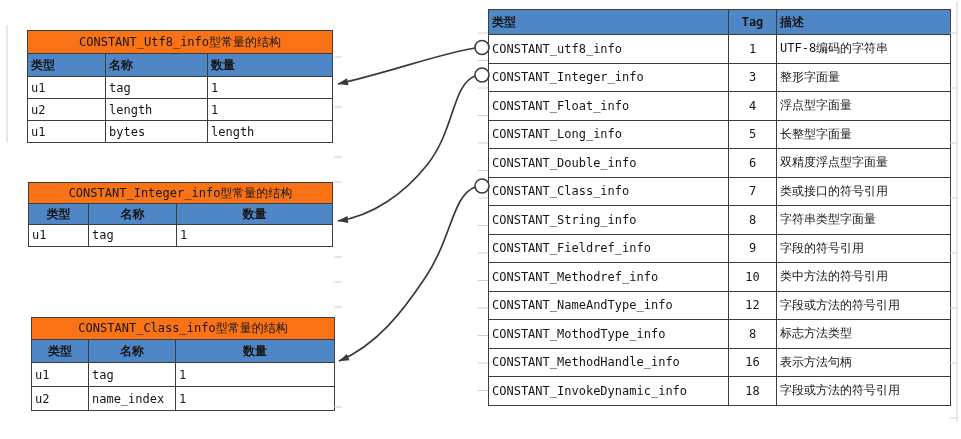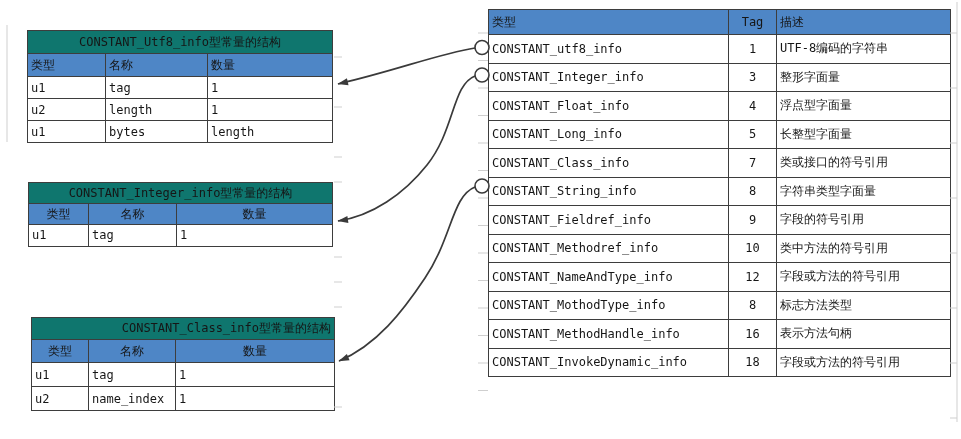--- a/index.html
+++ b/index.html
@@ -8,37 +8,37 @@
     font-family:"DejaVu Sans Mono","Liberation Mono",monospace;
   }
   table.tbl{
     position:absolute;border-collapse:collapse;table-layout:fixed;background:#ffffff;
   }
   table.tbl td{
     border:1px solid #3d3d3d;overflow:hidden;white-space:nowrap;
     font-size:12px;color:#161616;vertical-align:middle;padding:0 3px;
   }
   td.title-cell{
-    text-align:center;font-size:12px;color:#161616;background:#0f766e;padding:0;
+    text-align:center;font-size:12px;color:#161616;background:#f97316;padding:0;
   }
   td.hdr{
-    background:#4e86c6;color:#ffffff;font-weight:normal;font-size:13px;
+    background:#4e86c6;color:#ffffff;font-weight:bold;font-size:13px;
     border-bottom:2px solid #1f1f1f;
   }
   td.hdr.center{text-align:center;}
   td.center{text-align:center;}
   
   .t1 td{height:21px;}
   .t1 td.title-cell{height:22px;}
   .t1 td.hdr{height:22px;}
   .t2 td{height:20.5px;}
   .t2 td.title-cell{height:20px;}
   .t2 td.hdr{height:20px;}
   .t3 td{height:23px;}
-  .t3 td.title-cell{height:21px;text-align:right;}
+  .t3 td.title-cell{height:21px;}
   .t3 td.hdr{height:22px;}
   
   .rt td{height:27.5px;font-size:12px;}
   .rt td.hdr{height:24px;}
   .overlay{position:absolute;left:0;top:0;width:961px;height:439px;pointer-events:none;z-index:5;}
 </style>
 </head>
 <body>
 
 <div class="canvas">
@@ -151,20 +151,25 @@
       </tr>
       <tr>
         <td>CONSTANT_Float_info</td>
         <td class="center">4</td>
         <td>浮点型字面量</td>
       </tr>
       <tr>
         <td>CONSTANT_Long_info</td>
         <td class="center">5</td>
         <td>长整型字面量</td>
+      </tr>
+      <tr>
+        <td>CONSTANT_Double_info</td>
+        <td class="center">6</td>
+        <td>双精度浮点型字面量</td>
       </tr>
       <tr>
         <td>CONSTANT_Class_info</td>
         <td class="center">7</td>
         <td>类或接口的符号引用</td>
       </tr>
       <tr>
         <td>CONSTANT_String_info</td>
         <td class="center">8</td>
         <td>字符串类型字面量</td>

